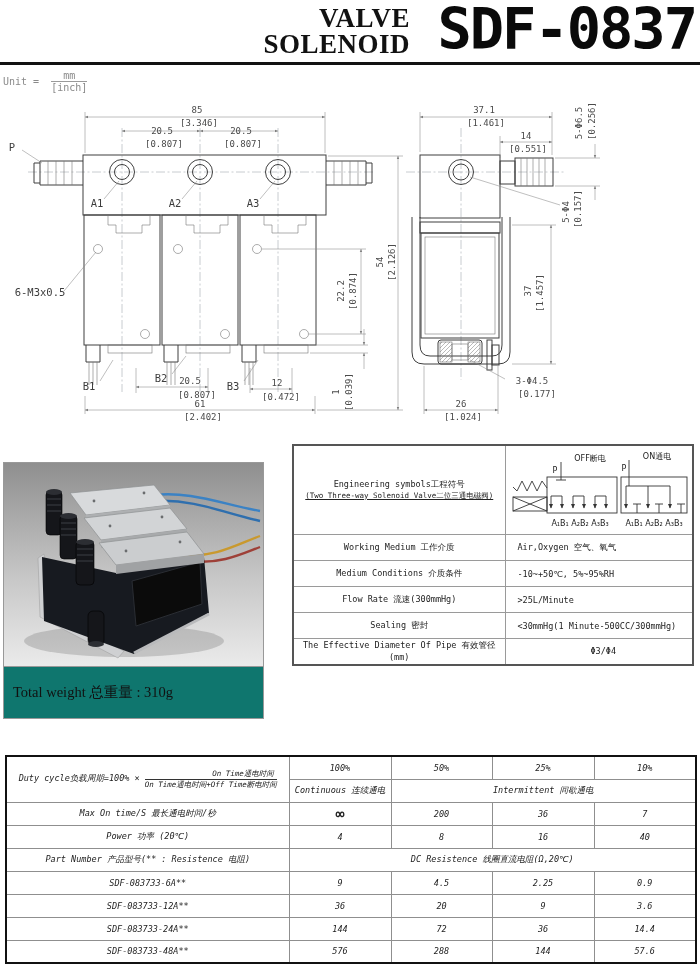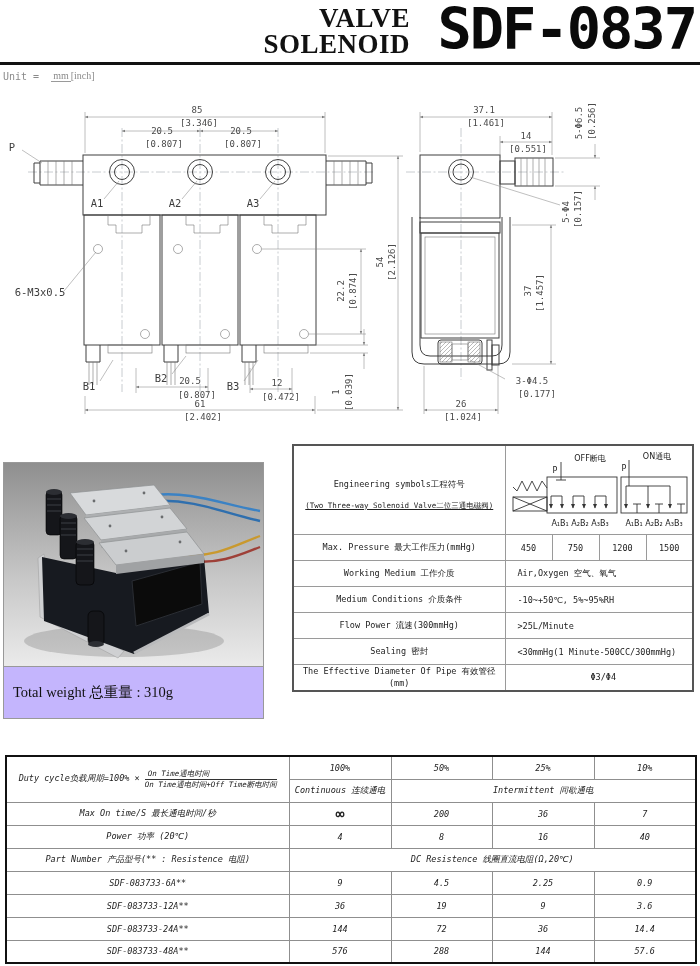--- a/index.html
+++ b/index.html
@@ -8,63 +8,63 @@
 
   
   .title-en{position:absolute;top:5px;right:290px;text-align:right;
             font-family:"Liberation Serif",serif;font-weight:600;font-size:27px;
             line-height:26px;color:#111;letter-spacing:.5px;}
   .model{position:absolute;top:-4px;right:4px;font-family:"DejaVu Sans Mono",monospace;
          font-weight:bold;font-size:57px;letter-spacing:-2px;color:#0a0a0a;}
   .rule{position:absolute;left:0;top:62px;width:700px;height:3px;background:#111;}
   .unit{position:absolute;left:3px;top:70px;display:flex;align-items:center;gap:12px;
         font-size:10px;color:#8a8a8a;}
-  .unit .fr{display:inline-flex;flex-direction:row;text-align:center;line-height:11px;font-family:Liberation Serif, serif;}
+  .unit .fr{display:inline-flex;flex-direction:column;text-align:center;line-height:11px;}
   .unit .fr .t{border-bottom:1px solid #9a9a9a;padding:0 2px;}
 
   
   svg text{font-family:"DejaVu Sans Mono",monospace;}
   .svgtxt{font-size:9px;fill:#4a4a4a;text-anchor:middle;}
   .svglbl{font-size:10.5px;fill:#3d3d3d;text-anchor:middle;}
   .ol{fill:none;stroke:#3f3f3f;stroke-width:1;}
   .thin{fill:none;stroke:#757575;stroke-width:.6;}
   .cl{fill:none;stroke:#9aa4aa;stroke-width:.55;stroke-dasharray:9 2.5 2 2.5;}
   .dim{fill:none;stroke:#8a8a8a;stroke-width:.55;}
   .arr{marker-start:url(#ar);marker-end:url(#ar);}
 
   
   .photo-frame{position:absolute;left:3px;top:462px;width:261px;height:257px;
                border:1px solid #999;box-sizing:border-box;}
   .caption{position:absolute;left:0;right:0;bottom:0;height:51px;border-top:1px solid #999;
            display:flex;align-items:center;padding-left:9px;
-           font-family:"Liberation Serif",serif;font-size:14.5px;color:#111;background:#c4b5fd;}
+           font-family:"Liberation Serif",serif;font-size:14.5px;color:#111;background:#0f766e;}
 
   
   table{border-collapse:collapse;}
   .spec{position:absolute;left:292px;top:444px;width:401px;table-layout:fixed;
         border:2px solid #555;font-size:8.5px;color:#222;}
   .spec td{border:1px solid #9a9a9a;text-align:center;padding:0 3px;overflow:hidden;}
   .spec tr{height:26px;}
   .spec tr.r-sym{height:88px;}
-  .spec .lbl div{line-height:12px;margin-top:10px;}
+  .spec .lbl div{line-height:12px;}
   .spec .l2{font-size:7.5px;text-decoration:underline;}
   .spec .spanv{text-align:left;padding-left:12px;}
   .spec .spanv.c{text-align:center;margin-top:20px;}
   .sym-cell{padding:0!important;}
   .egl{fill:none;stroke:#333;stroke-width:.9;}
   .eg{font-size:8px;fill:#222;text-anchor:middle;font-family:"DejaVu Sans",sans-serif;}
 
   
   .duty{position:absolute;left:5px;top:755px;width:690px;table-layout:fixed;
         border:2px solid #111;font-size:8.5px;color:#222;}
   .duty td{border:1px solid #8f8f8f;text-align:center;padding:0 3px;font-style:italic;}
   .duty tr{height:23px;}
   .duty .inf{font-size:15px;font-weight:bold;}
   .dc{display:flex;align-items:center;justify-content:center;gap:5px;}
-  .frac{display:inline-flex;flex-direction:column;text-align:left;font-size:7.5px;line-height:10px;}
+  .frac{display:inline-flex;flex-direction:column;text-align:right;font-size:7.5px;line-height:10px;}
   .frac .ft{border-bottom:1px solid #333;padding:0 3px;}
 </style>
 </head>
 <body>
 
 <div class="page">
 
   <div class="title-en">
     <div>VALVE</div>
     <div>SOLENOID</div>
@@ -335,36 +335,29 @@
             <line class="egl" x1="142" y1="40" x2="142" y2="62" marker-end="url(#ar2)"></line>
             <line class="egl" x1="164" y1="40" x2="164" y2="62" marker-end="url(#ar2)"></line>
             <path class="egl" d="M131,58 V67 M127,58 H135 M153,58 V67 M149,58 H157 M175,58 V67 M171,58 H179"></path>
           </g>
           <text class="eg" x="74" y="80">A₁B₁ A₂B₂ A₃B₃</text>
           <text class="eg" x="148" y="80">A₁B₁ A₂B₂ A₃B₃</text>
         </svg>
       </td>
     </tr>
     <tr>
-      <td class="lbl">Max. Pressure 最大工作压力(mmHg)</td>
-      <td>450</td>
-      <td>750</td>
-      <td>1200</td>
-      <td>1500</td>
-    </tr>
-    <tr>
       <td class="lbl">Working Medium 工作介质</td>
       <td class="spanv" colspan="4">Air,Oxygen 空气、氧气</td>
     </tr>
     <tr>
       <td class="lbl">Medium Conditions 介质条件</td>
       <td class="spanv" colspan="4">-10~+50℃, 5%~95%RH</td>
     </tr>
     <tr>
-      <td class="lbl">Flow Power 流速(300mmHg)</td>
+      <td class="lbl">Flow Rate 流速(300mmHg)</td>
       <td class="spanv" colspan="4">&gt;25L/Minute</td>
     </tr>
     <tr>
       <td class="lbl">Sealing 密封</td>
       <td class="spanv" colspan="4">&lt;30mmHg(1 Minute-500CC/300mmHg)</td>
     </tr>
     <tr>
       <td class="lbl">The Effective Diameter Of Pipe 有效管径(mm)</td>
       <td class="spanv c" colspan="4">Φ3/Φ4</td>
     </tr>
@@ -420,21 +413,21 @@
     <tr>
       <td>SDF-083733-6A**</td>
       <td>9</td>
       <td>4.5</td>
       <td>2.25</td>
       <td>0.9</td>
     </tr>
     <tr>
       <td>SDF-083733-12A**</td>
       <td>36</td>
-      <td>19</td>
+      <td>20</td>
       <td>9</td>
       <td>3.6</td>
     </tr>
     <tr>
       <td>SDF-083733-24A**</td>
       <td>144</td>
       <td>72</td>
       <td>36</td>
       <td>14.4</td>
     </tr>

